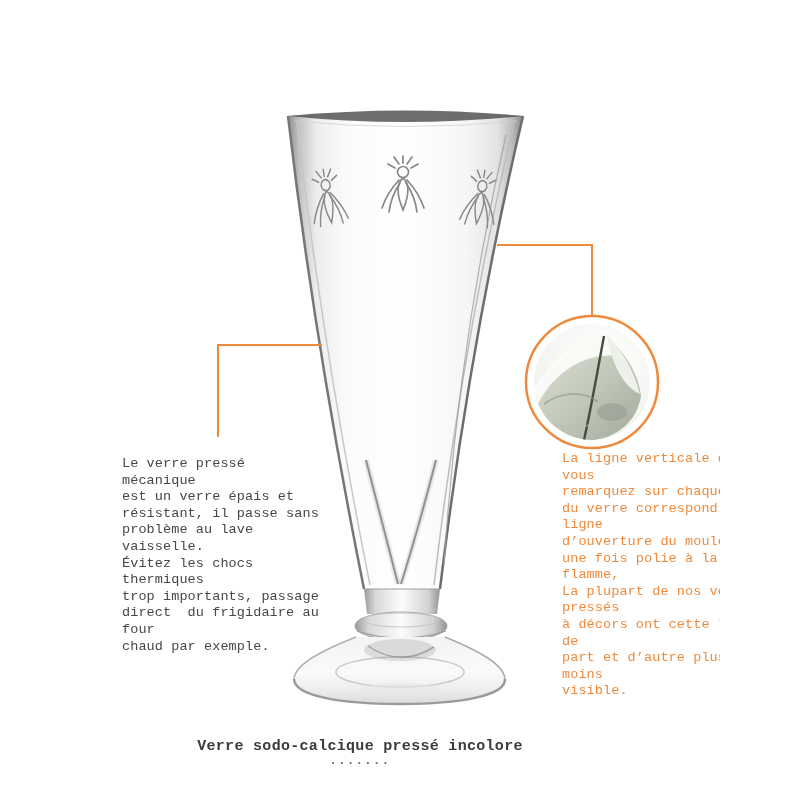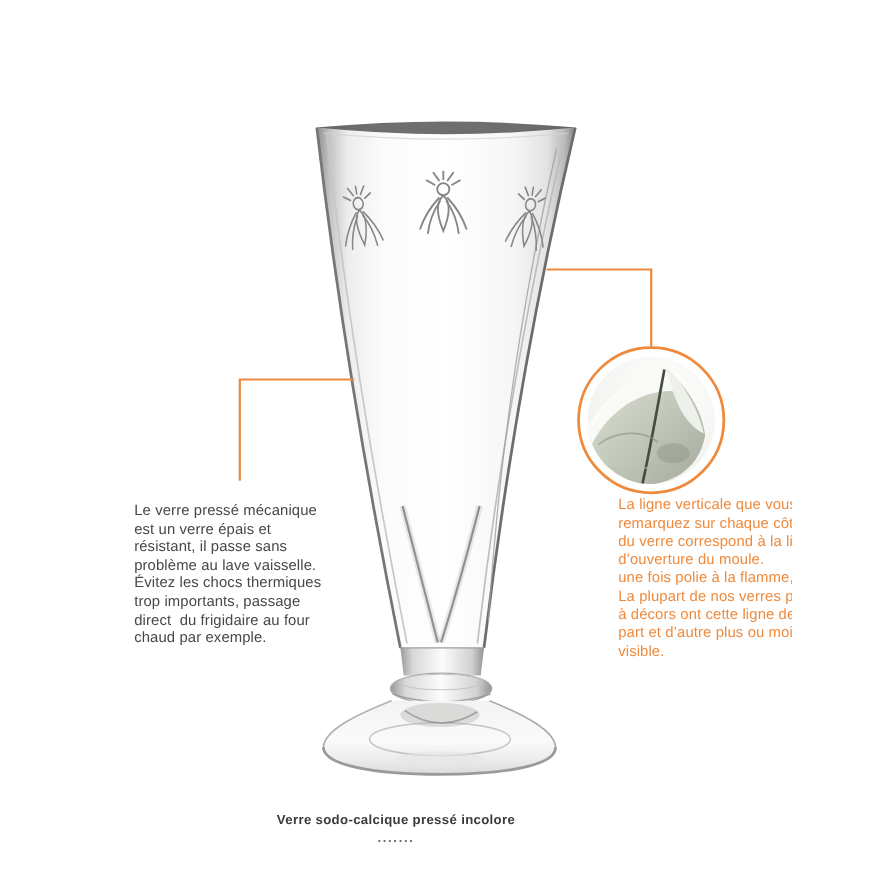--- a/index.html
+++ b/index.html
@@ -1,29 +1,29 @@
 <!DOCTYPE html>
 <html><head>
 <meta charset="utf-8">
 <style>
   html,body{margin:0;padding:0;background:#ffffff;}
   .stage{
     position:relative;width:720px;height:800px;background:#ffffff;overflow:hidden;
-    font-family:Liberation Sans, sans-serif;
+    font-family:Liberation Mono, monospace;
   }
   .art{position:absolute;left:0;top:0;width:800px;height:800px;}
   .note{
     position:absolute;white-space:pre-wrap;
     font-size:13.5px;line-height:16.6px;letter-spacing:0.1px;
   }
   .note-left{left:122px;top:456px;width:200px;color:#474747;}
   .note-right{left:514px;top:451px;width:220px;color:#EF8A3C;margin-left:48px;}
   .caption{
     position:absolute;left:0;right:0;top:738px;text-align:center;
-    font-size:12px;font-weight:bold;letter-spacing:0.3px;color:#3B3B3B;
+    font-size:15px;font-weight:bold;letter-spacing:0.3px;color:#3B3B3B;
   }
   .dots{
     position:absolute;left:0;right:0;top:754px;text-align:center;
     font-size:12px;font-weight:bold;letter-spacing:1.5px;color:#6B6B6B;
   }
 </style>
 </head>
 <body>
 
 <div class="stage">

